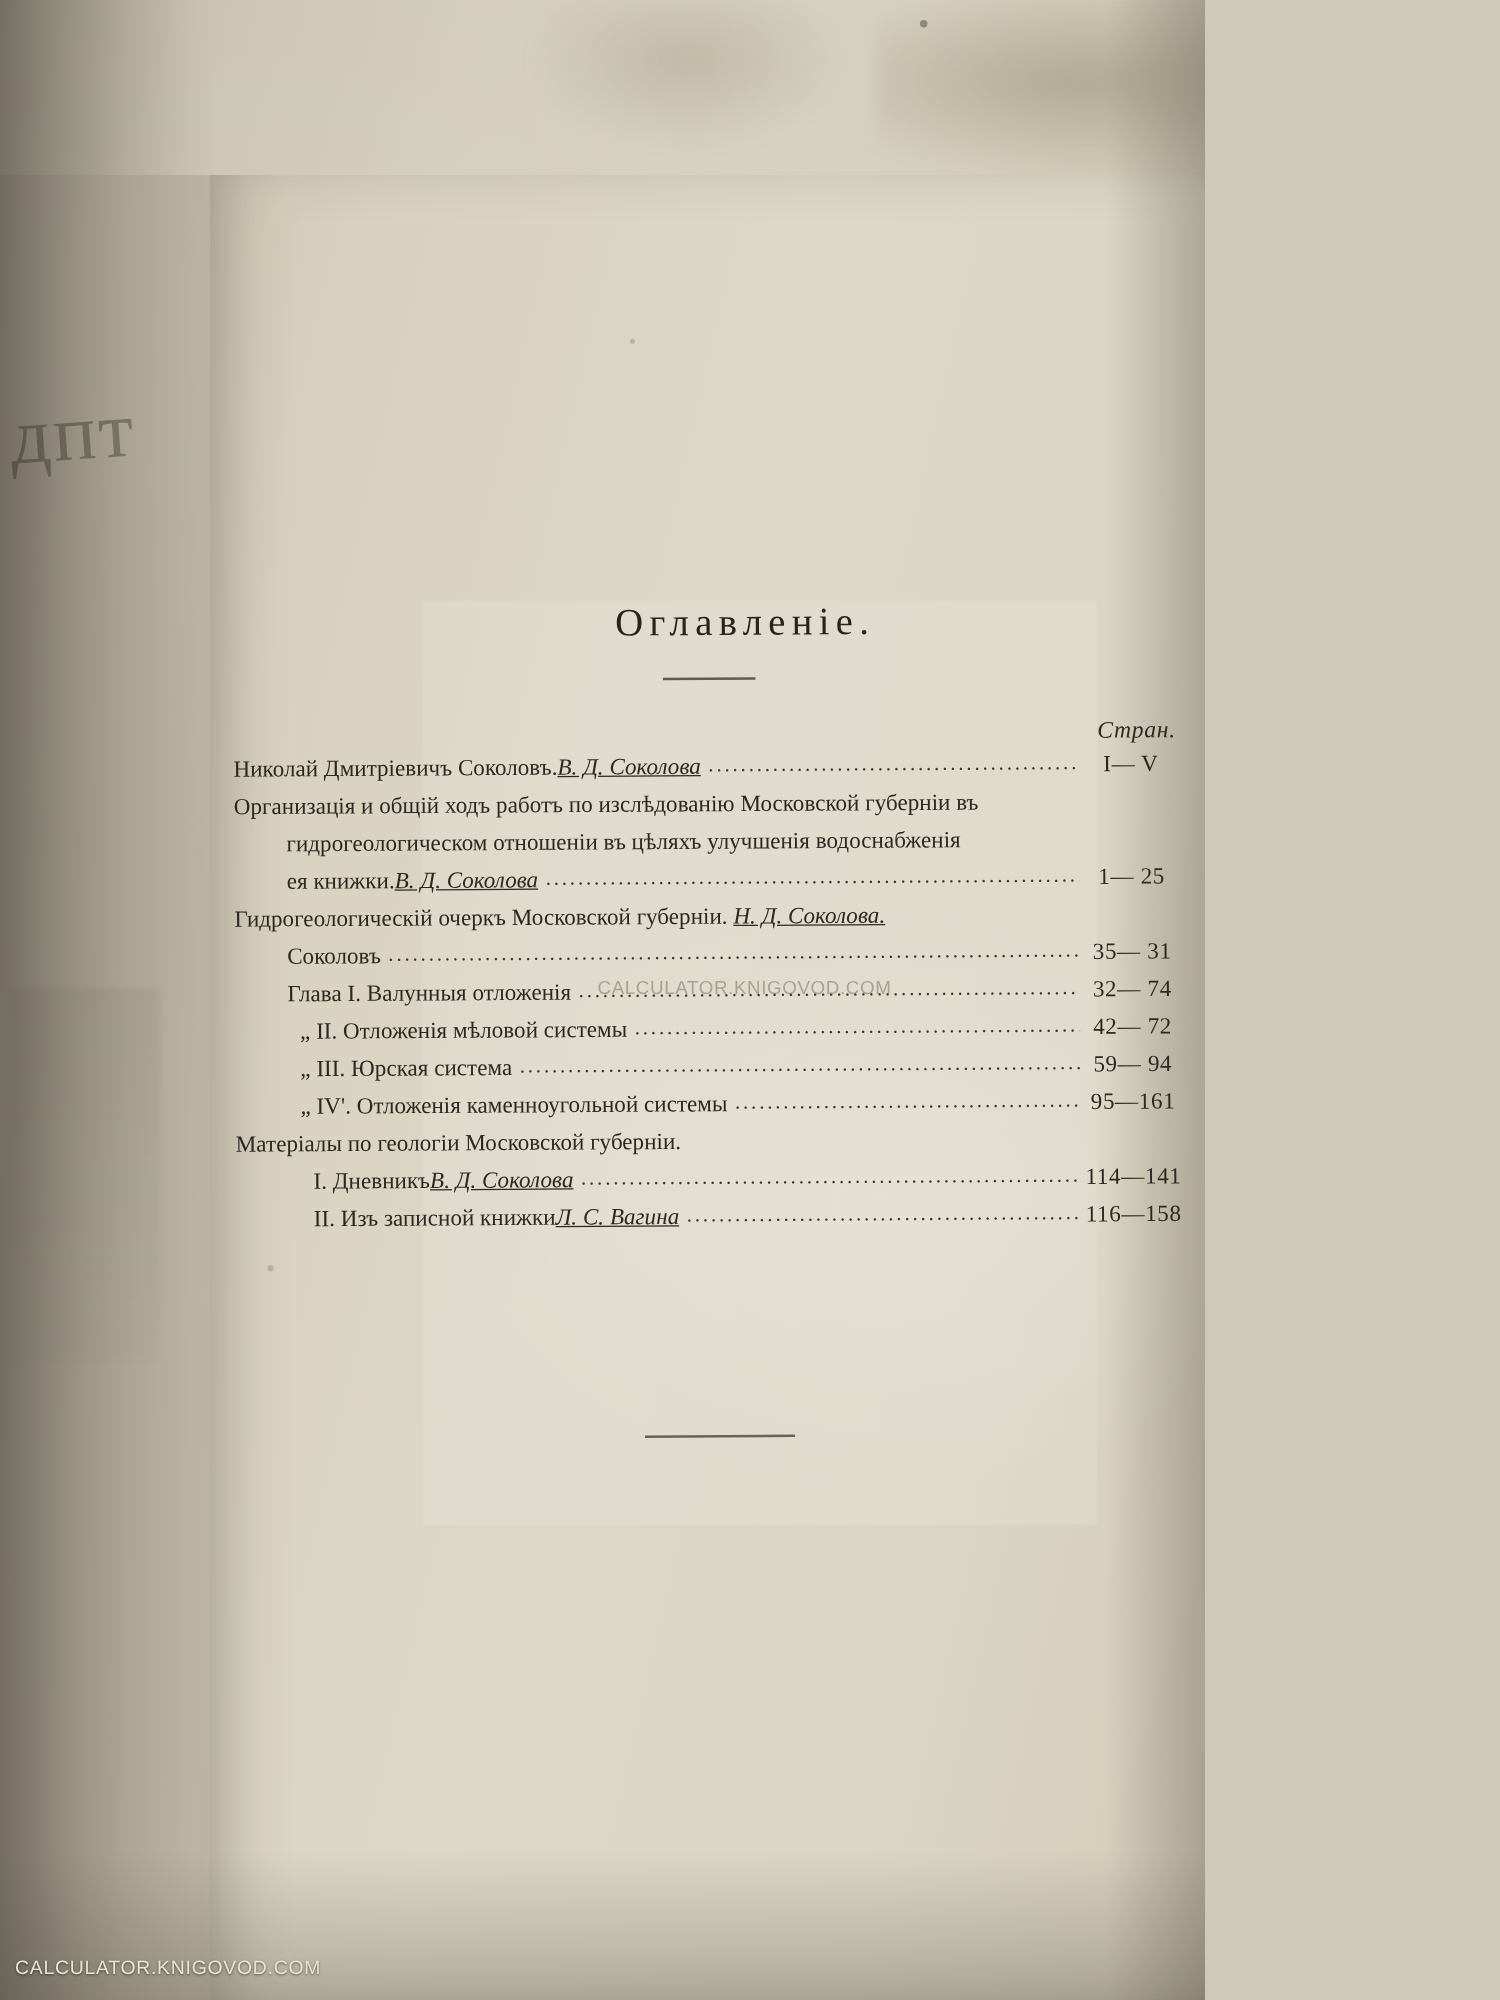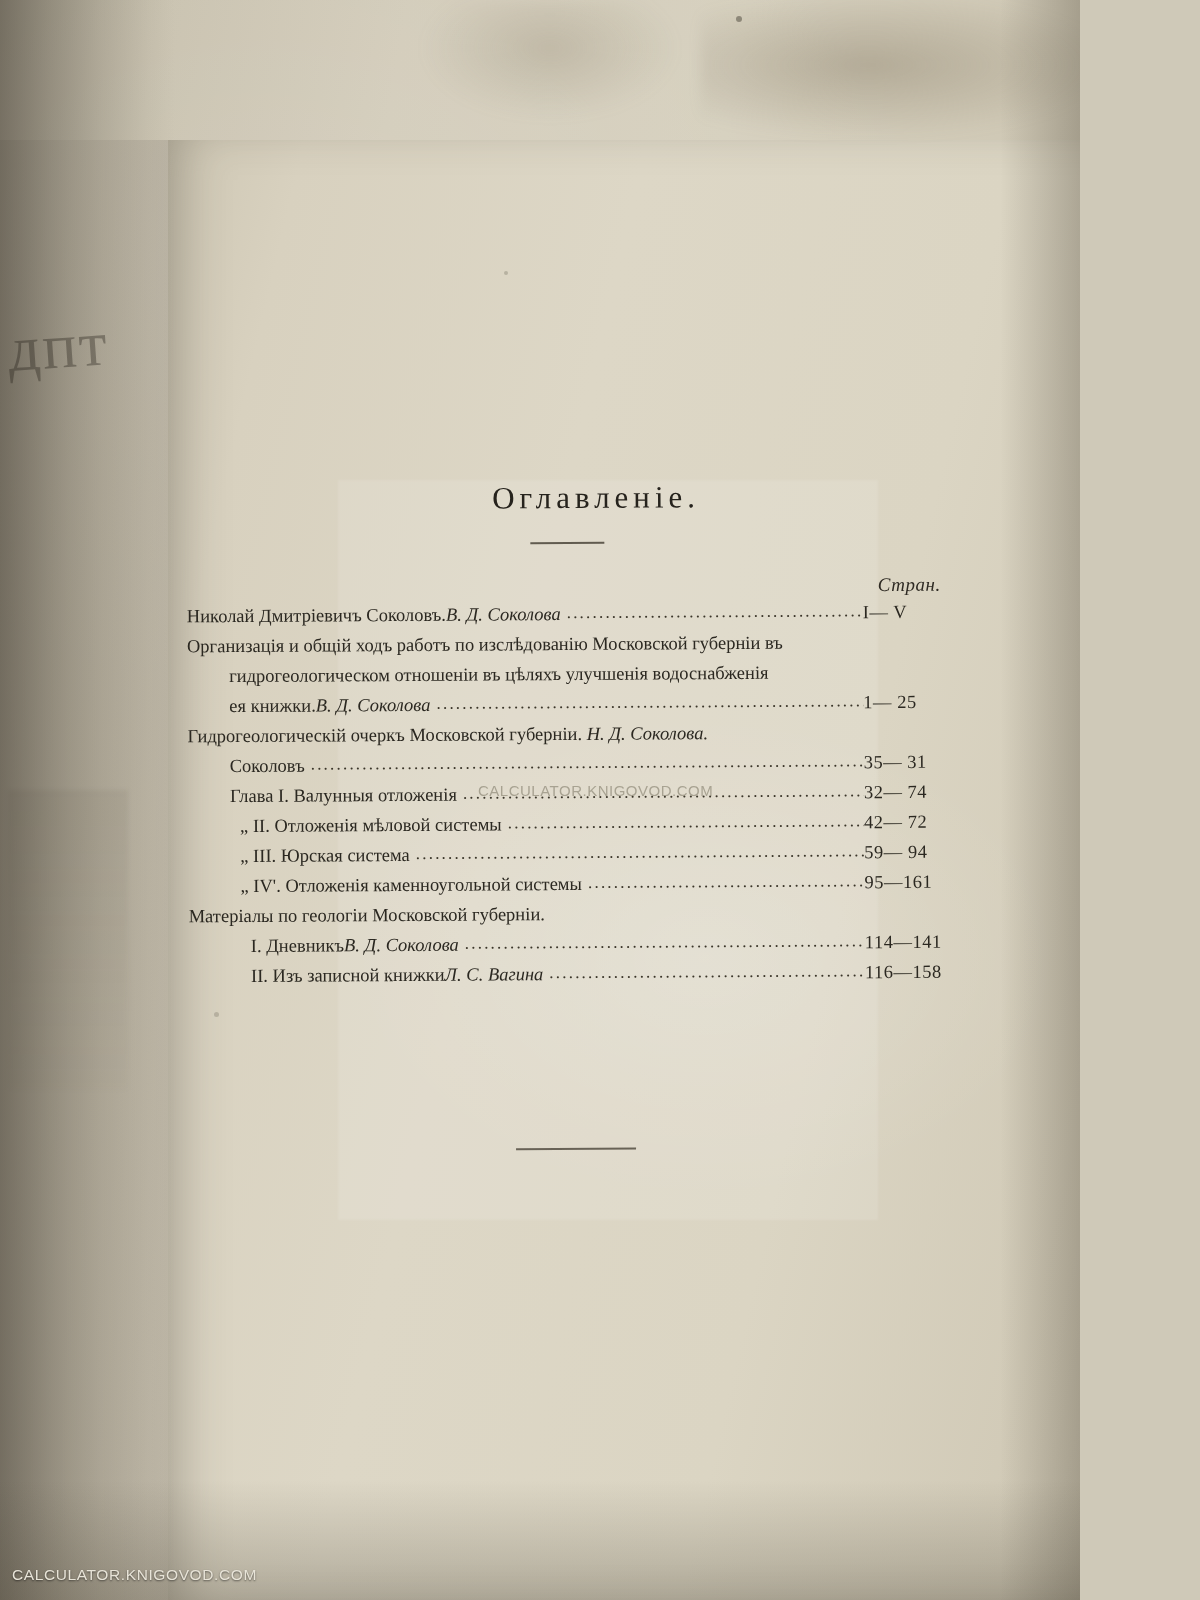--- a/index.html
+++ b/index.html
@@ -9,21 +9,21 @@
   body {
     width: 1200px;
     height: 1600px;
     overflow: hidden;
     background: #cfc9b8;
     font-family: "Liberation Serif", serif;
   }
 
   #page {
     position: relative;
-    width: 1080px;
+    width: 964px;
     height: 1600px;
     overflow: hidden;
     background:
       radial-gradient(ellipse 900px 700px at 30% 15%, rgba(255,255,255,0.10), rgba(0,0,0,0) 70%),
       linear-gradient(100deg, #b9b2a0 0%, #c8c1ae 12%, #d2cbb9 30%, #d6d0be 55%, #cfc8b5 78%, #bfb8a6 100%);
   }
 
   
   .gutter-shadow {
     position: absolute;
@@ -190,26 +190,26 @@
     overflow: hidden;
     white-space: nowrap;
     color: #3a3529;
     letter-spacing: 2.2px;
     font-size: 17px;
     padding: 0 6px;
     transform: translateY(-2px);
   }
   .entry .pg {
     flex: 0 0 auto;
-    text-align: left;
+    text-align: center;
     font-variant-numeric: tabular-nums;
     letter-spacing: 0.5px;
     min-width: 84px;
   }
-  .it { font-style: italic; }
+  .it { font-style: italic; text-decoration: underline; }
   .wrapline {
     font-size: 18.5px;
     line-height: 1.62;
     color: #2b2821;
   }
   .ind1 { padding-left: 42px; }
   .ind2 { padding-left: 52px; }
   .ind3 { padding-left: 62px; }
 
   .bottom-rule {

